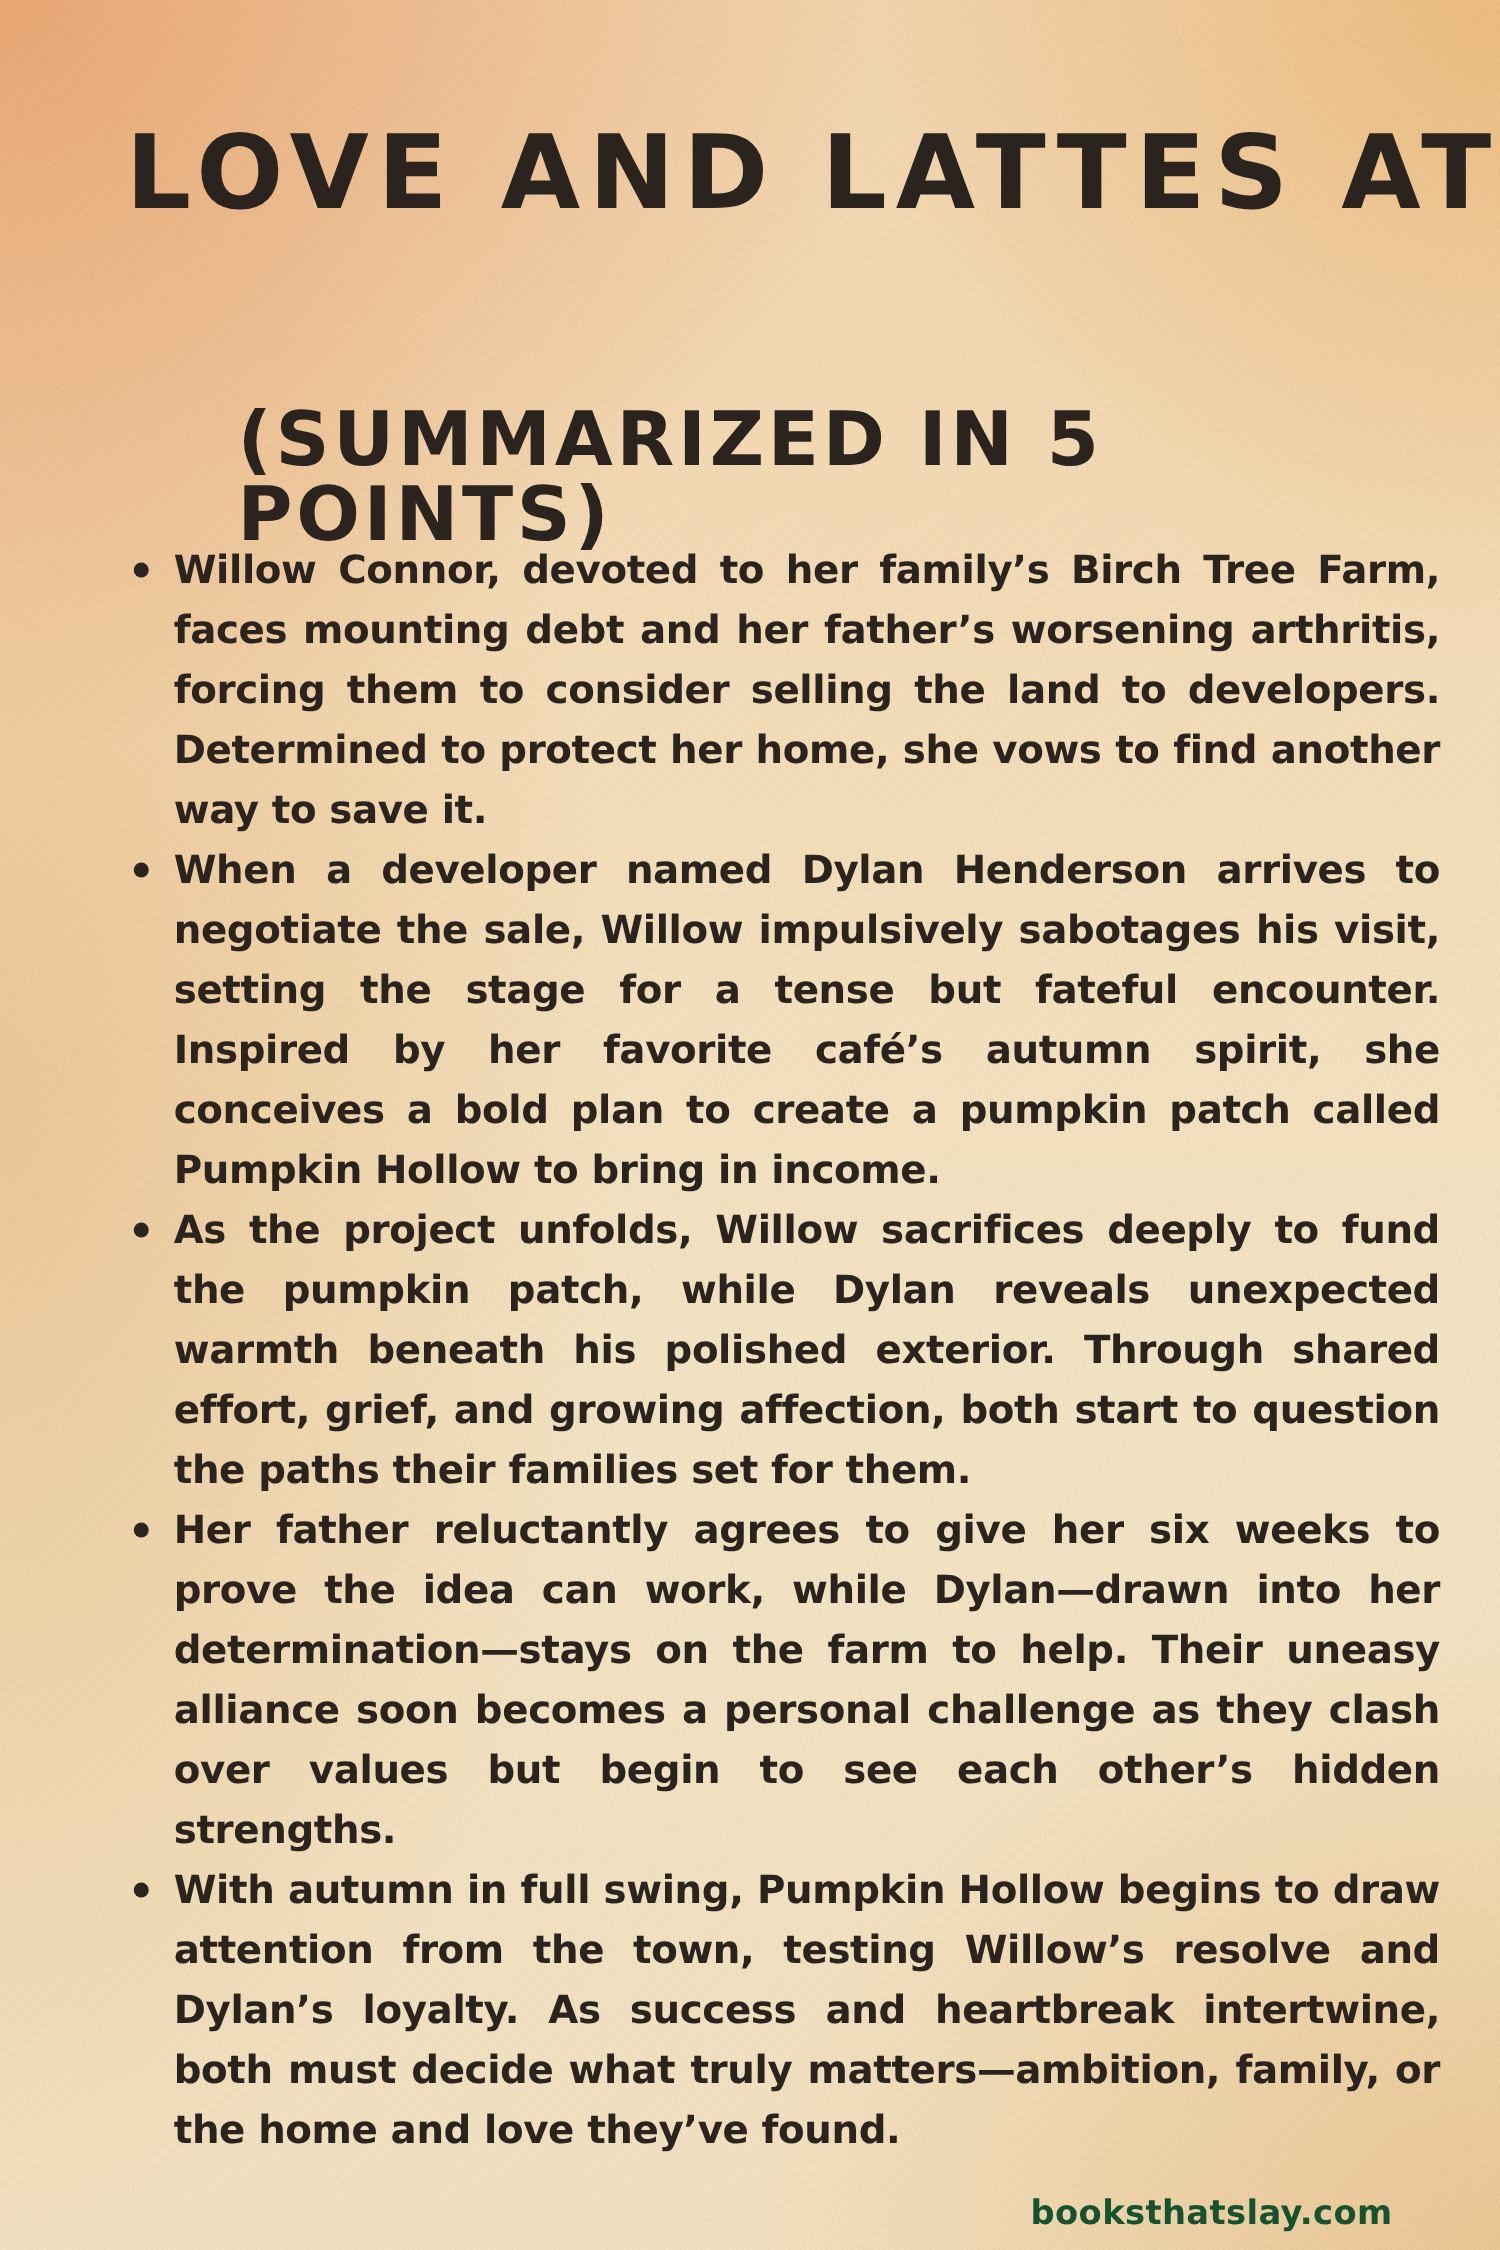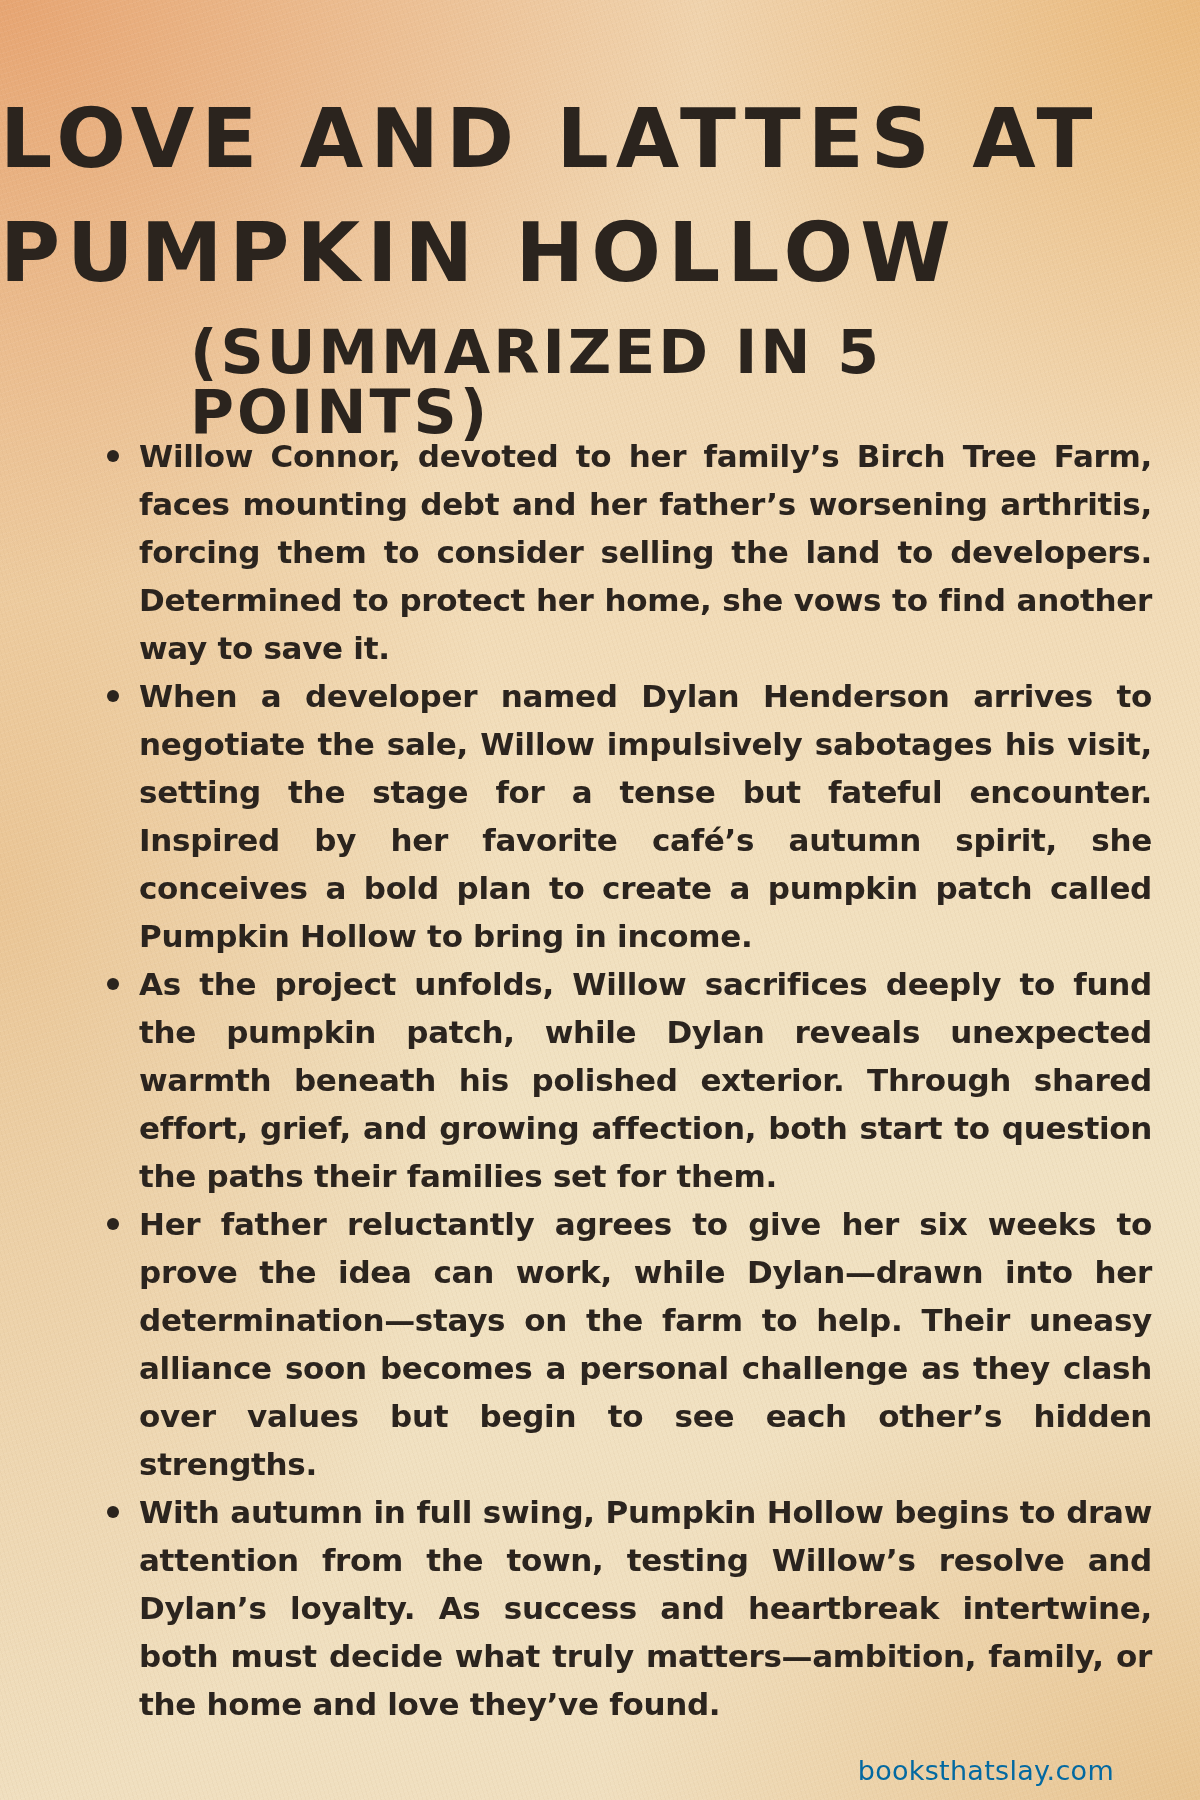--- a/index.html
+++ b/index.html
@@ -21,21 +21,21 @@
     position: absolute; inset: 0;
     background-image:
       repeating-linear-gradient(73deg, rgba(120,80,40,0.035) 0px, rgba(120,80,40,0.035) 1px, transparent 1px, transparent 4px),
       repeating-linear-gradient(-17deg, rgba(255,255,255,0.05) 0px, rgba(255,255,255,0.05) 1px, transparent 1px, transparent 5px);
     pointer-events: none;
   }
   .title {
     position: absolute;
     left: 0; width: 1200px;
     top: 82px;
-    text-align: left;
+    text-align: right;
     font-family: "DejaVu Sans", sans-serif;
     font-weight: bold;
     font-size: 82px;
     line-height: 114px;
     letter-spacing: 7px;
     color: #2b241e;
     margin: 0;
   }
   .title .line { display: block; }
   .title .line2 { padding-right: 30px; }
@@ -76,34 +76,33 @@
     top: 18px;
     width: 12px; height: 12px;
     border-radius: 50%;
     background: #2b241e;
   }
   .footer {
     position: absolute;
     right: 86px;
     bottom: 14px;
     font-family: "DejaVu Sans", sans-serif;
-    font-weight: normal;
+    font-weight: bold;
     font-size: 27px;
-    color: #0369a1;
+    color: #14532d;
     letter-spacing: 0.3px;
   }
 </style>
 </head>
 <body>
 
 <div class="paper-grain"></div>
 
 <h1 class="title">
   <span class="line line1">LOVE AND LATTES AT</span>
-  <span class="line line2">PUMPKIN HOLLOW</span>
 </h1>
 
 <h2 class="subtitle">(SUMMARIZED IN 5 POINTS)</h2>
 
 <ul class="points">
   <li class="point">
     <span class="bullet"></span>
     <span>Willow Connor, devoted to her family’s Birch Tree Farm, faces mounting debt and her father’s worsening arthritis, forcing them to consider selling the land to developers. Determined to protect her home, she vows to find another way to save it.</span>
   </li>
   <li class="point">

